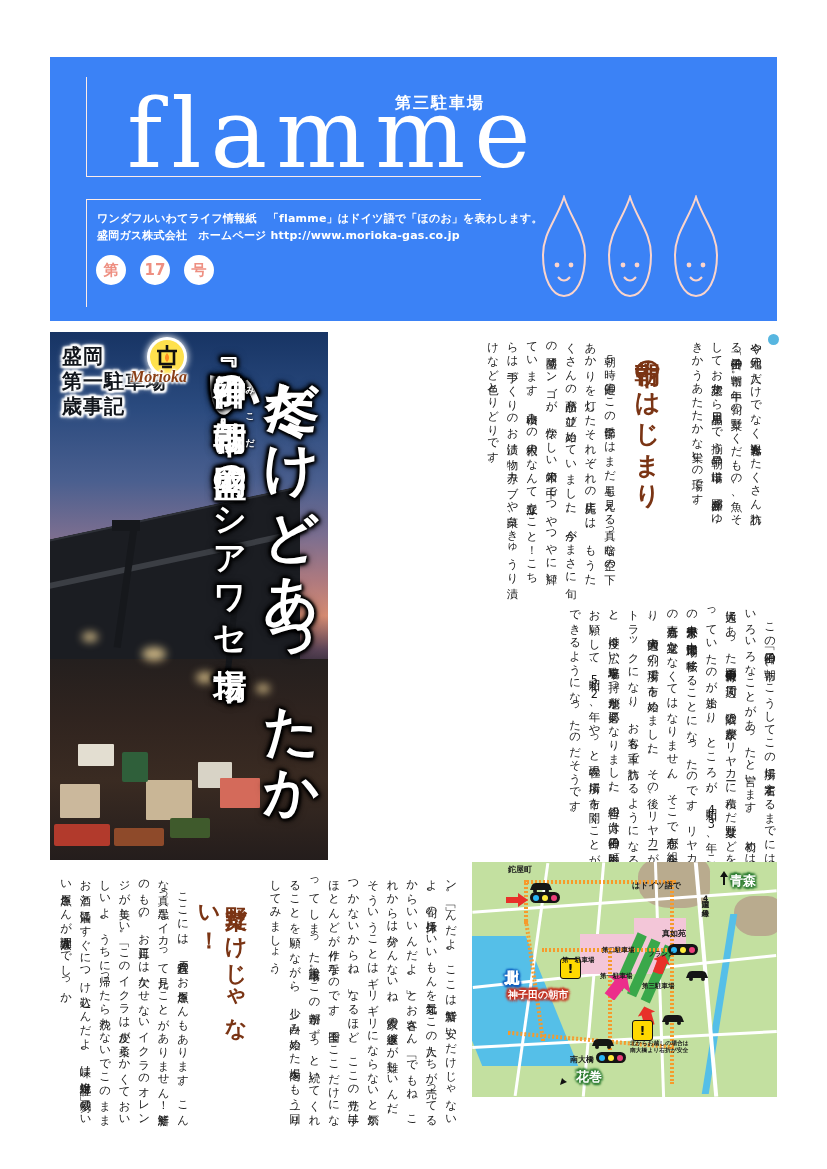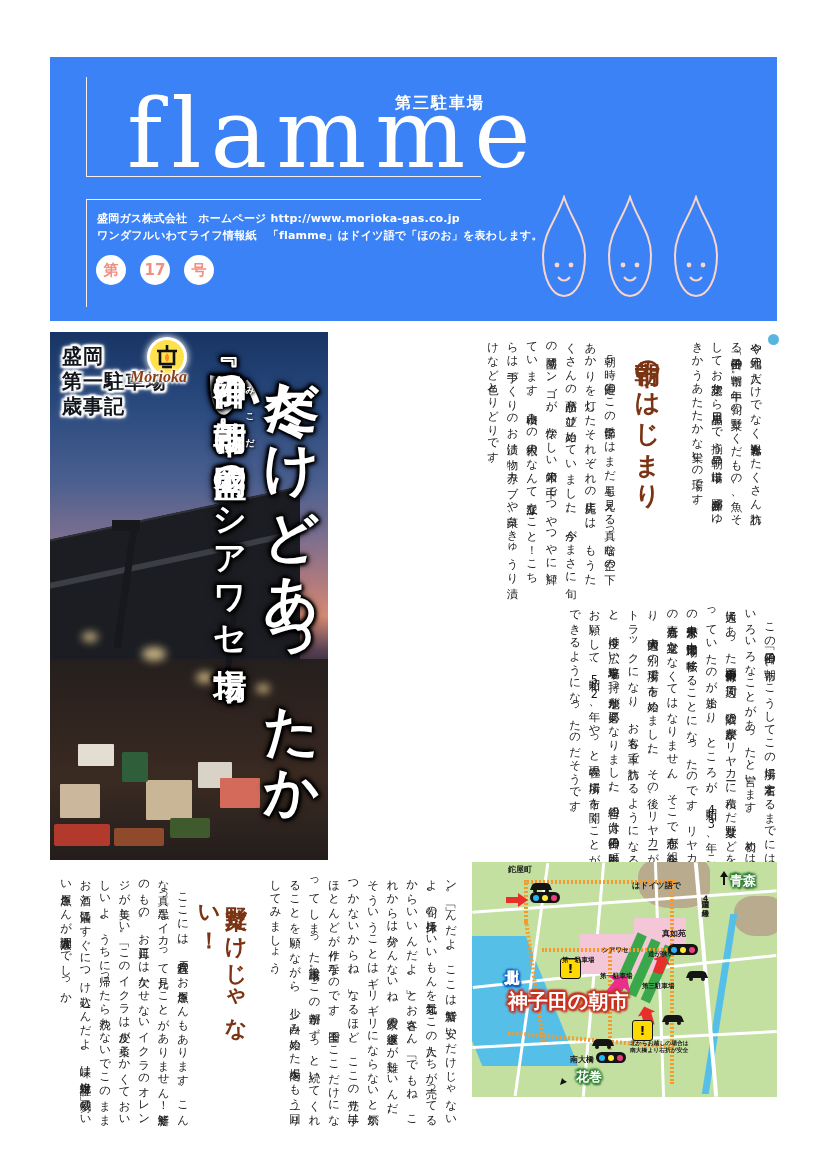--- a/index.html
+++ b/index.html
@@ -160,21 +160,21 @@
   .map-pink{position:absolute;background:#f3c6d8;}
   .map-lbl{
     position:absolute;font-size:8px;color:#1a1a1a;font-weight:700;
     white-space:nowrap;
   }
   .map-lbl-v{
     position:absolute;font-size:8px;color:#1a1a1a;font-weight:700;
     writing-mode:vertical-rl;text-orientation:upright;
   }
   .map-big{
-    position:absolute;font-size:20px;font-weight:900;color:#ffffff;
+    position:absolute;font-size:10px;font-weight:900;color:#ffffff;
     text-shadow:2px 0 2px #c8311f,-2px 0 2px #c8311f,0 2px 2px #c8311f,0 -2px 2px #c8311f,
                 2px 2px 2px #c8311f,-2px -2px 2px #c8311f,1px -2px 2px #c8311f,-2px 1px 2px #c8311f;
     white-space:nowrap;
     font-family:Liberation Mono, monospace;
   }
   .map-city{
     position:absolute;font-size:13px;font-weight:900;color:#ffffff;
     text-shadow:1.6px 0 2px #2e7d32,-1.6px 0 2px #2e7d32,0 1.6px 2px #2e7d32,0 -1.6px 2px #2e7d32,
                 1.6px 1.6px 2px #2e7d32,-1.6px -1.6px 2px #2e7d32;
     white-space:nowrap;
@@ -214,22 +214,22 @@
 <div class="page">
 
   <div class="header">
 
     <div class="logo-box">
       <div class="logo-word">flamme</div>
     </div>
     <div class="logo-kana">第三駐車場</div>
 
     <div class="info-box">
+      <div class="info-line">ワンダフルいわてライフ情報紙　「flamme」はドイツ語で「ほのお」を表わします。</div>
       <div class="info-line">盛岡ガス株式会社　ホームページ http://www.morioka-gas.co.jp</div>
-      <div class="info-line">ワンダフルいわてライフ情報紙　「flamme」はドイツ語で「ほのお」を表わします。</div>
     </div>
 
     <div class="issue-row">
       <div class="issue-circle">第</div>
       <div class="issue-circle">17</div>
       <div class="issue-circle">号</div>
     </div>
 
     <div class="flames">
       <div class="flame" style="left:0;top:0;">
@@ -410,23 +410,23 @@
           <path d="M8 28 L8 12 L0 12 L14 0 L28 12 L20 12 L20 28 Z" fill="#ec2e8b" transform="rotate(38 14 14)"></path>
         </svg></div>
 
     <div class="warn" style="left:88px;top:96px;">!</div>
     <div class="warn" style="left:160px;top:158px;">!</div>
 
     <div class="map-lbl" style="left:36px;top:2px;">鉈屋町</div>
     <div class="map-lbl" style="left:160px;top:18px;">はドイツ語で</div>
     <div class="map-lbl" style="left:190px;top:66px;">真如苑</div>
     <div class="map-lbl" style="left:128px;top:110px;font-size:6.5px;">第一駐車場</div>
-    <div class="map-lbl" style="left:130px;top:84px;font-size:6.5px;">シアワセ</div>
+    <div class="map-lbl" style="left:130px;top:84px;font-size:6.5px;">第二駐車場</div>
     <div class="map-lbl" style="left:170px;top:72px;font-size:6.5px;margin-top:48px;">第三駐車場</div>
-    <div class="map-lbl" style="left:176px;top:88px;font-size:6.5px;">道が狭い</div>
+    <div class="map-lbl" style="left:176px;top:88px;font-size:6.5px;">フランメ</div>
     <div class="map-lbl" style="left:98px;top:192px;">南大橋</div>
     <div class="map-lbl" style="left:90px;top:94px;font-size:6.5px;">第一駐車場</div>
     <div class="map-lbl" style="left:158px;top:178px;font-size:5.8px;line-height:7px;white-space:pre;">北からお越しの場合は
 南大橋より右折が安全</div>
 
     <div class="map-lbl-v" style="left:228px;top:32px;font-size:7.5px;">国道4号線</div>
     <div class="map-river-lbl" style="left:30px;top:96px;">北上川</div>
     <div class="map-city" style="left:258px;top:10px;">青森</div>
     <div class="map-city" style="left:104px;top:206px;">花巻</div>
     <div style="position:absolute;left:248px;top:8px;"><svg width="8" height="14" viewBox="0 0 8 14">

